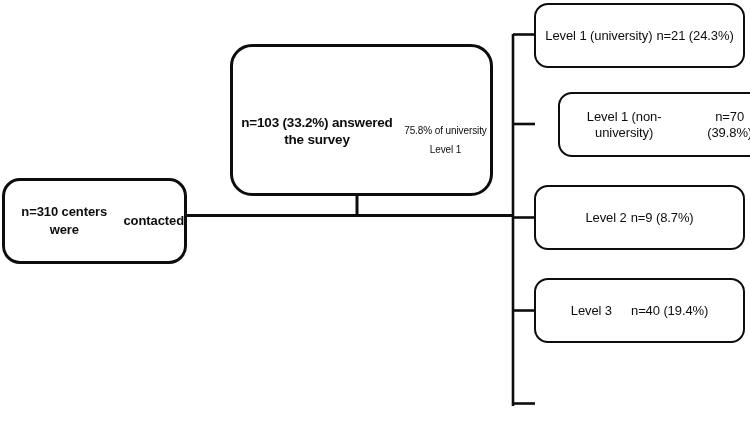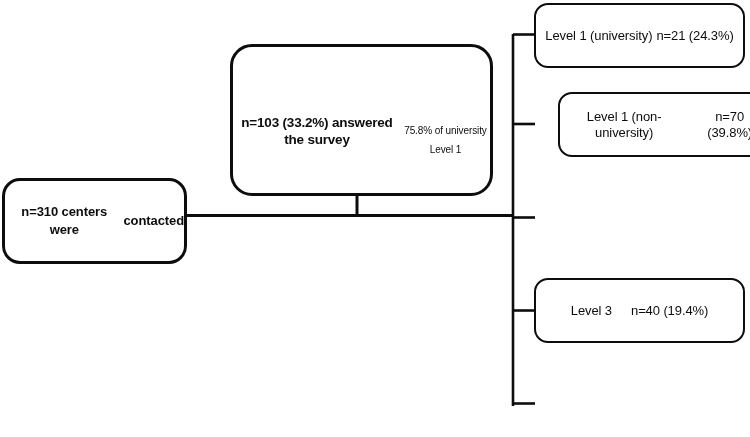--- a/index.html
+++ b/index.html
@@ -141,20 +141,24 @@
   <div class="node outcome" id="outcome-0">
     <span class="title">Level 1 (university)</span>
     <span class="count">n=21 (24.3%)</span>
   </div>
 
   <div class="node outcome" id="outcome-1">
     <span class="title">Level 1 (non-university)</span>
     <span class="count">n=70 (39.8%)</span>
   </div>
 
+  <div class="node outcome" id="outcome-2">
+    <span class="title">Level 2</span>
+    <span class="count">n=9 (8.7%)</span>
+  </div>
 
   <div class="node outcome" id="outcome-3">
     <span class="title">Level 3</span>
     <span class="count">n=40 (19.4%)</span>
   </div>
 
 
 </div>
 
 </body></html>

